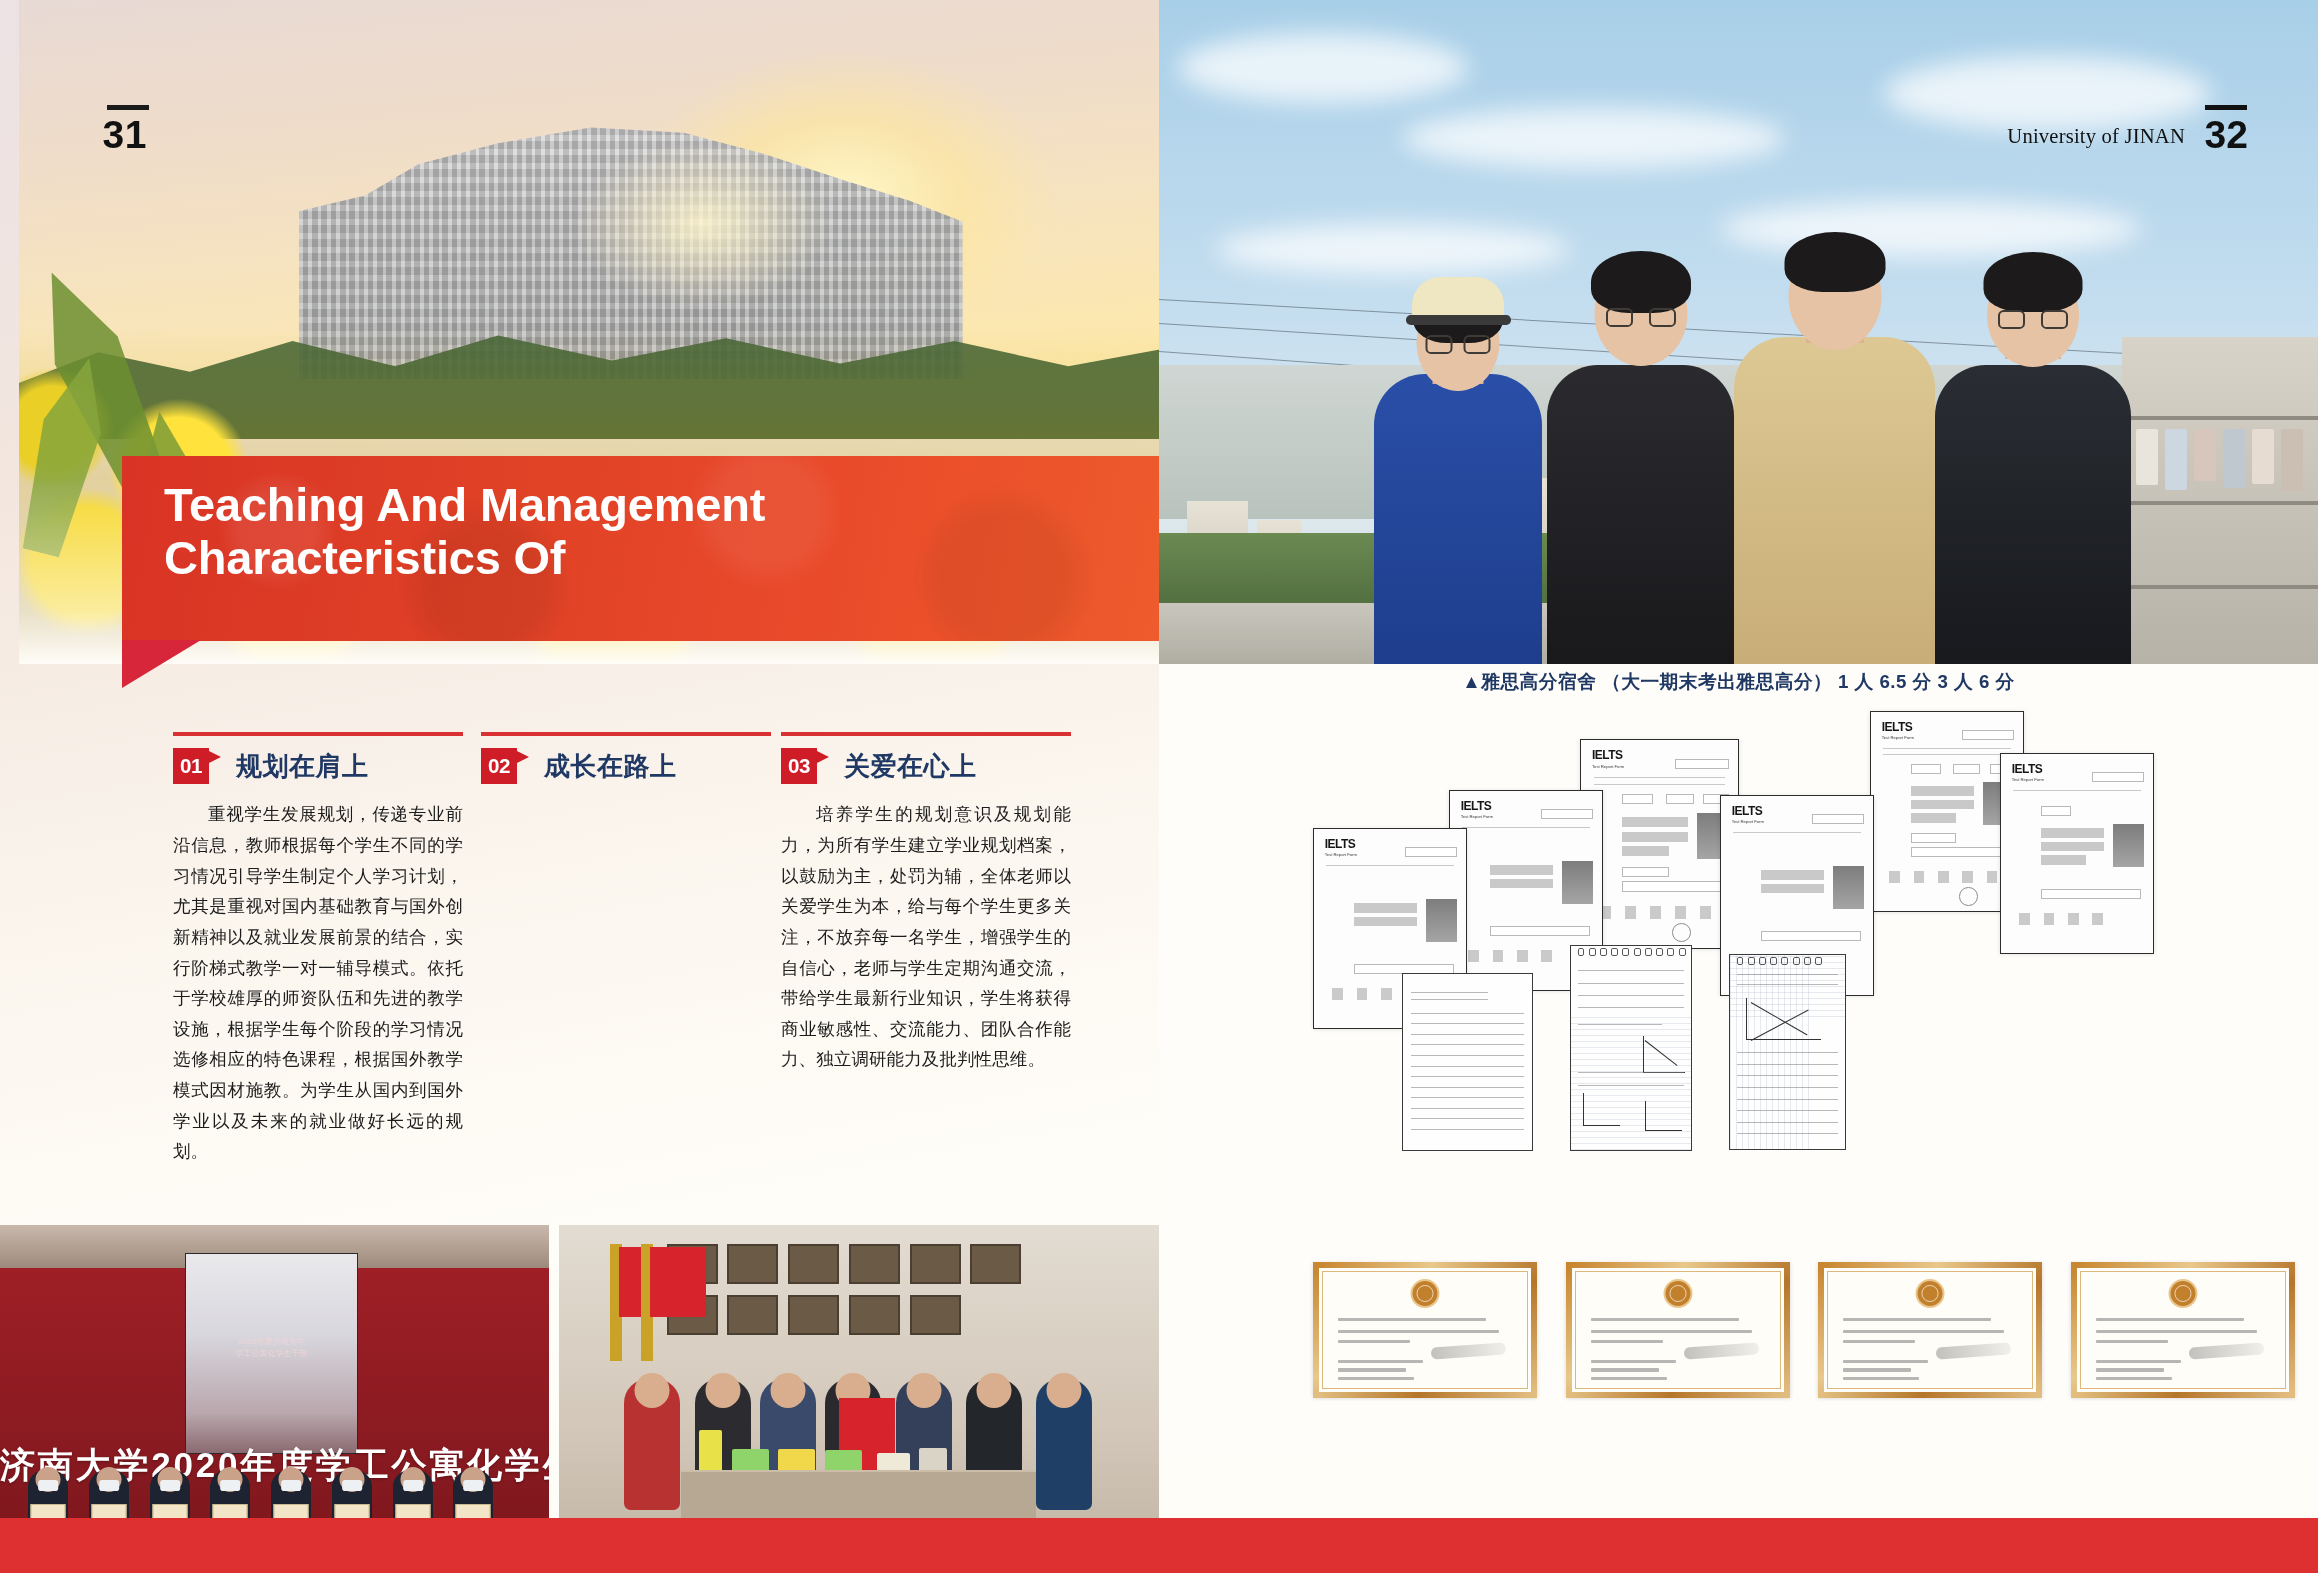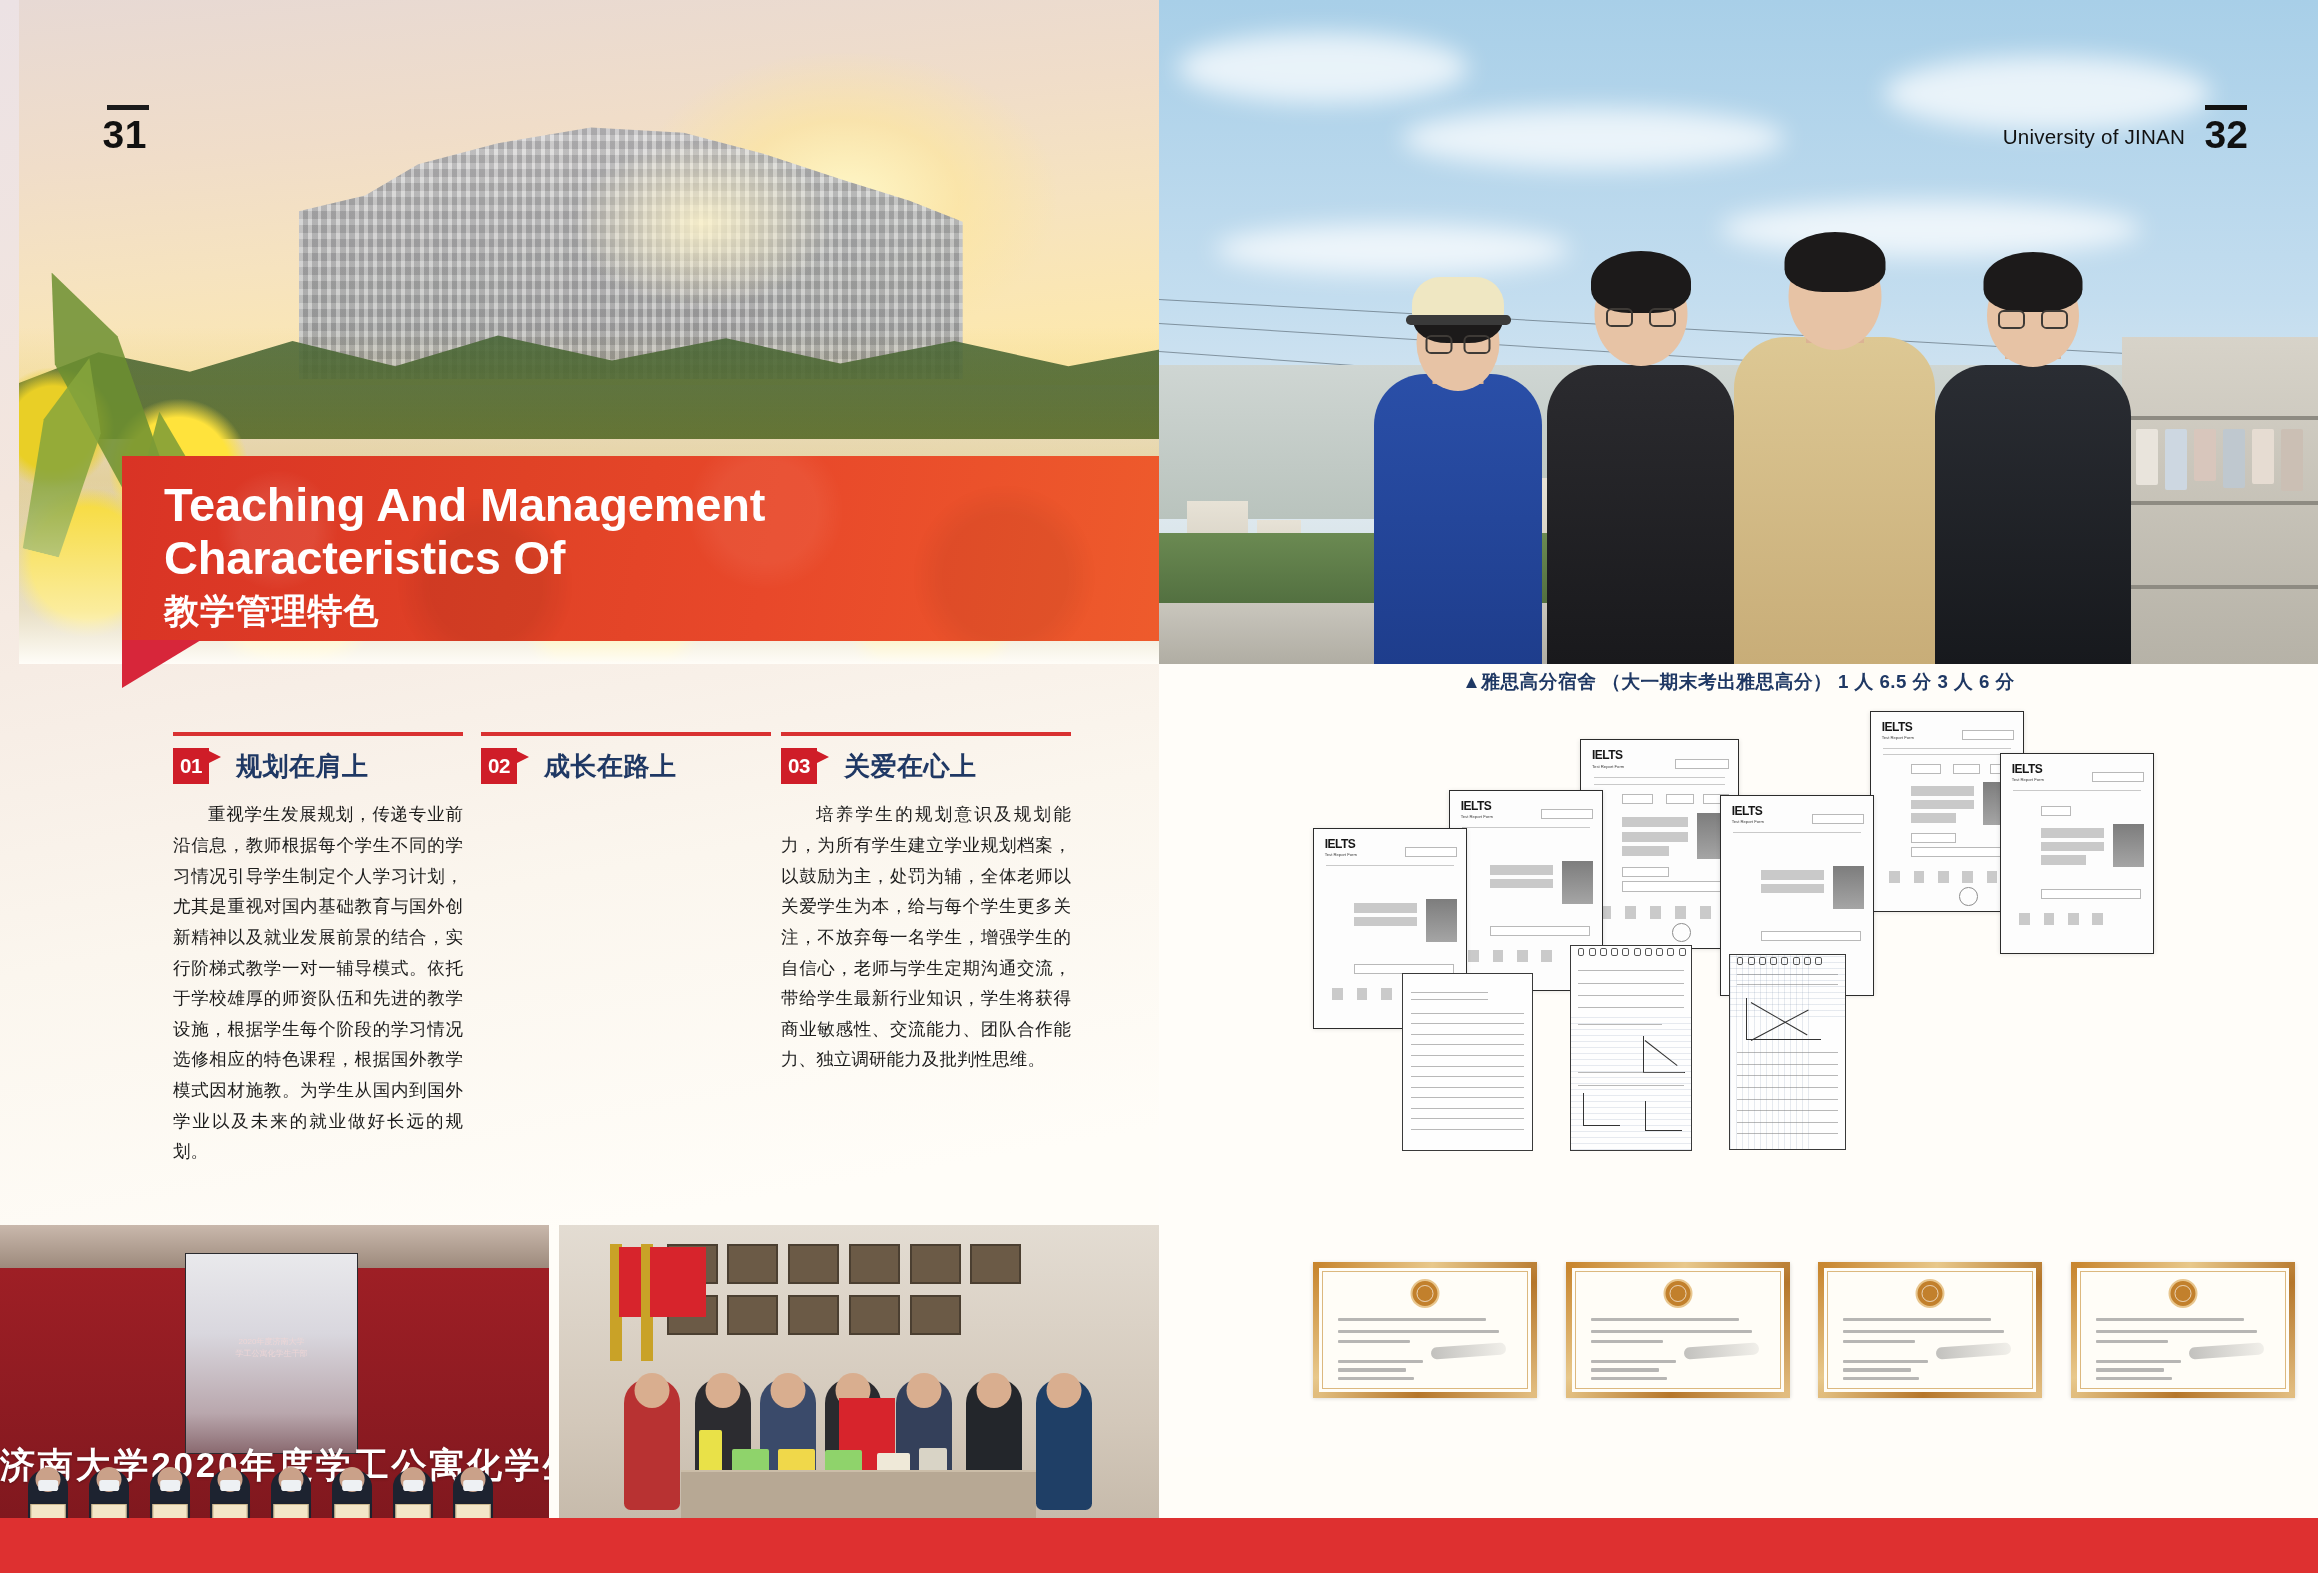--- a/index.html
+++ b/index.html
@@ -265,21 +265,21 @@
   }
   .cert .seal:after{ content:""; position:absolute; inset:4.2px; border-radius:50%; border:0.9px solid rgba(255,255,255,.65);}
   .cert .tl { position:absolute; left:9%; background:#8a8a8a; opacity:.62; height:3.3px; border-radius:0.9px;}
   .cert .sig { position:absolute; right:12%; bottom:28%; width:75px; height:12px;
      background:linear-gradient(90deg,rgba(120,120,120,.45),rgba(120,120,120,.1)); border-radius:5.6px; transform:rotate(-4deg);}
 
   
   #pagenum-right { position:absolute; right:70px; top:105px; display:flex; align-items:flex-start; gap:19.6px; }
   #pagenum-right .uni {
     color:#111; font-size:20.6px; letter-spacing:0.2px; margin-top:19.6px;
-    font-family:Liberation Sans, sans-serif; white-space:nowrap;
+    font-family:Liberation Serif, serif; white-space:nowrap;
   }
   #pagenum-right .pn { text-align:center; }
   #pagenum-right .rule { width:42px; height:5.1px; background:#111; margin-bottom:5.6px; }
   #pagenum-right .num { font-size:39px; font-weight:700; color:#111; line-height:.95; font-family:"Liberation Sans", sans-serif; }
 
   
   #bottom-bar { position:absolute; left:0; bottom:0; width:2319px; height:55px; background:#de3030; }
   #white-gap { position:absolute; left:1159px; bottom:55px; width:1159px; height:61px; background:#fffdf8; }
 </style>
 </head>
@@ -304,21 +304,20 @@
 
     <div id="pagenum-left">
       <div class="rule"></div>
       <div class="num">31</div>
     </div>
 
     <div id="title-banner">
       <div class="tex"></div>
       <div class="t-en">Teaching And Management</div>
       <div class="t-en">Characteristics Of</div>
-      <div class="t-cn">教学管理特色</div>
 
     </div>
     <div id="ribbon-tail"></div>
 
     <div class="col" id="col-1">
       <div class="toprule"></div>
       <div class="head">
         <div class="badge">
           <span>01</span>
           <span class="tri"></span>

